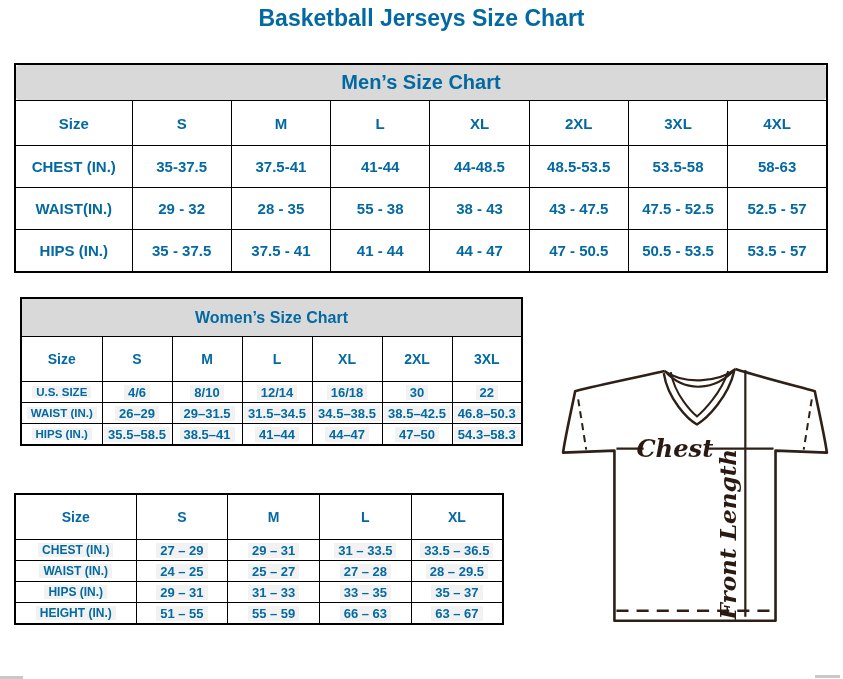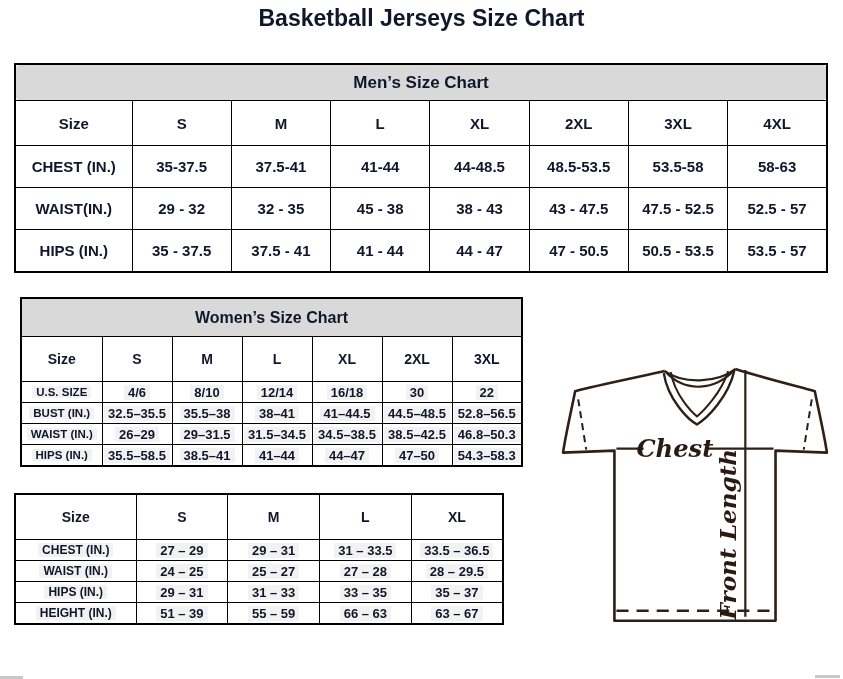--- a/index.html
+++ b/index.html
@@ -1,28 +1,28 @@
 <!DOCTYPE html>
 <html><head>
 <meta charset="utf-8">
 <style>
   html,body{margin:0;padding:0;background:#fff;}
   .stage{position:relative;width:843px;height:679px;background:#ffffff;overflow:hidden;
-         font-family:"Liberation Sans",sans-serif;color:#0f172a;}
+         font-family:"Liberation Sans",sans-serif;color:#0369a1;}
   .page-title{position:absolute;top:5px;left:0;width:100%;text-align:center;
               font-size:23px;font-weight:700;letter-spacing:0;}
   table.size-table{position:absolute;border-collapse:collapse;table-layout:fixed;
                    border:2px solid #000;background:#fff;}
   .size-table th,.size-table td{border:1px solid #000;text-align:center;vertical-align:middle;
                    font-weight:700;padding:0;white-space:nowrap;overflow:hidden;}
   .size-table .title-row th{background:#d9d9d9;}
   
   .tbl-men{left:14px;top:63px;width:814px;}
   .tbl-men col.label-col{width:117px;}
-  .tbl-men .title-row th{height:35px;font-size:17px;border-radius:7px;}
+  .tbl-men .title-row th{height:35px;font-size:20px;border-radius:7px;}
   .tbl-men .cols-row th{height:44px;font-size:15px;}
   .tbl-men .data-row th,.tbl-men .data-row td{height:41px;font-size:15px;}
   
   .tbl-women{left:20px;top:297px;width:503px;}
   .tbl-women col.label-col{width:81px;}
   .tbl-women .title-row th{height:37px;font-size:16px;}
   .tbl-women .cols-row th{height:44px;font-size:14px;}
   .tbl-women .data-row th{height:20px;font-size:11.5px;}
   .tbl-women .data-row td{height:20px;font-size:13px;}
   
@@ -81,22 +81,22 @@
           <td><span>37.5-41</span></td>
           <td><span>41-44</span></td>
           <td><span>44-48.5</span></td>
           <td><span>48.5-53.5</span></td>
           <td><span>53.5-58</span></td>
           <td><span>58-63</span></td>
         </tr>
         <tr class="data-row">
           <th><span>WAIST(IN.)</span></th>
           <td><span>29 - 32</span></td>
-          <td><span>32 - 35</span></td>
-          <td><span>45 - 38</span></td>
+          <td><span>28 - 35</span></td>
+          <td><span>55 - 38</span></td>
           <td><span>38 - 43</span></td>
           <td><span>43 - 47.5</span></td>
           <td><span>47.5 - 52.5</span></td>
           <td><span>52.5 - 57</span></td>
         </tr>
         <tr class="data-row">
           <th><span>HIPS (IN.)</span></th>
           <td><span>35 - 37.5</span></td>
           <td><span>37.5 - 41</span></td>
           <td><span>41 - 44</span></td>
@@ -136,29 +136,20 @@
         <tr class="data-row">
           <th><span class="hl">U.S. SIZE</span></th>
           <td><span class="hl">4/6</span></td>
           <td><span class="hl">8/10</span></td>
           <td><span class="hl">12/14</span></td>
           <td><span class="hl">16/18</span></td>
           <td><span class="hl">30</span></td>
           <td><span class="hl">22</span></td>
         </tr>
         <tr class="data-row">
-          <th><span class="hl">BUST (IN.)</span></th>
-          <td><span class="hl">32.5–35.5</span></td>
-          <td><span class="hl">35.5–38</span></td>
-          <td><span class="hl">38–41</span></td>
-          <td><span class="hl">41–44.5</span></td>
-          <td><span class="hl">44.5–48.5</span></td>
-          <td><span class="hl">52.8–56.5</span></td>
-        </tr>
-        <tr class="data-row">
           <th><span class="hl">WAIST (IN.)</span></th>
           <td><span class="hl">26–29</span></td>
           <td><span class="hl">29–31.5</span></td>
           <td><span class="hl">31.5–34.5</span></td>
           <td><span class="hl">34.5–38.5</span></td>
           <td><span class="hl">38.5–42.5</span></td>
           <td><span class="hl">46.8–50.3</span></td>
         </tr>
         <tr class="data-row">
           <th><span class="hl">HIPS (IN.)</span></th>
@@ -206,21 +197,21 @@
         </tr>
         <tr class="data-row">
           <th><span class="hl">HIPS (IN.)</span></th>
           <td><span class="hl">29 – 31</span></td>
           <td><span class="hl">31 – 33</span></td>
           <td><span class="hl">33 – 35</span></td>
           <td><span class="hl">35 – 37</span></td>
         </tr>
         <tr class="data-row">
           <th><span class="hl">HEIGHT (IN.)</span></th>
-          <td><span class="hl">51 – 39</span></td>
+          <td><span class="hl">51 – 55</span></td>
           <td><span class="hl">55 – 59</span></td>
           <td><span class="hl">66 – 63</span></td>
           <td><span class="hl">63 – 67</span></td>
         </tr>
       </tbody>
     </table>
 
   <svg class="jersey" viewBox="0 0 280 290">
 
     <path d="M107,14 C85,19 40,28 18,34 C14,54 8,80 6,95 L57,93 L57,262 L217,262 L217,93 L268,95

